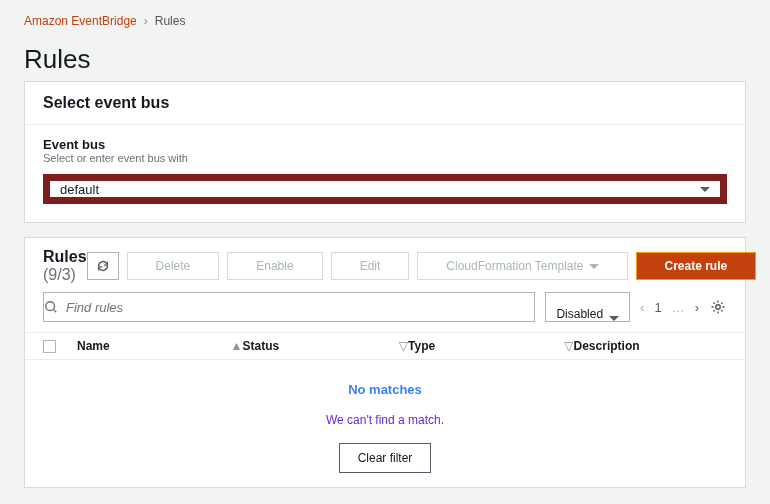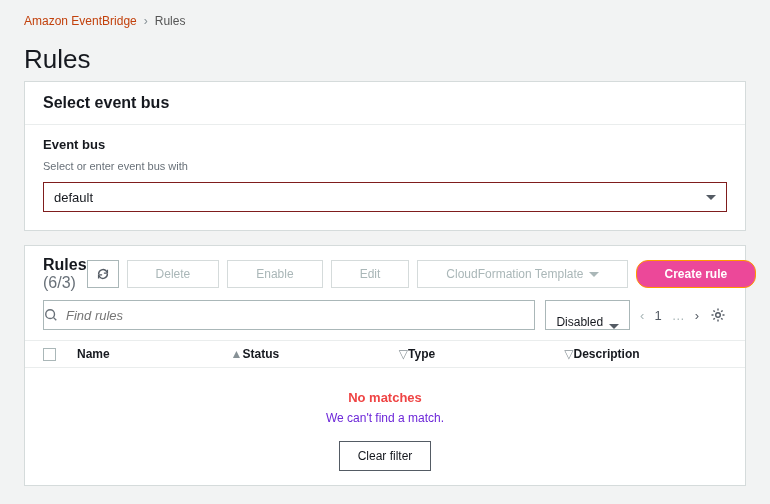--- a/index.html
+++ b/index.html
@@ -20,42 +20,42 @@
 
   
   h1 { font-size:26px; font-weight:400; margin:0 0 6px; }
   .sub { font-size:12px; color:#545b64; line-height:1.45; margin:0 0 16px; }
 
   
   .panel { background:#fff; border:1px solid #d5dbdb; margin-bottom:14px; }
   .panel-head { padding:12px 18px; font-size:16px; font-weight:700; border-bottom:1px solid #eaeded; }
   .panel-body { padding:12px 18px 18px; }
 
-  .field-label { font-size:13px; font-weight:700; margin-bottom:8px; }
+  .field-label { font-size:13px; font-weight:700; margin-bottom:0; }
   .field-hint { font-size:11px; color:#687078; margin-bottom:10px; }
   .select {
-    width:100%; height:30px; border:1px solid #7f1d1d;
+    width:100%; height:30px; border:7px solid #7f1d1d;
     display:flex; align-items:center; justify-content:space-between;
     padding:0 10px; background:#fff; font-size:13px;
   }
   .caret-down { width:0;height:0;border-left:5px solid transparent;border-right:5px solid transparent;border-top:5px solid #545b64; }
 
   
   .rules-head { display:flex; align-items:center; justify-content:space-between; padding:10px 18px 8px; }
   .rules-title { font-size:16px; font-weight:700; }
   .rules-count { color:#687078; font-weight:400; }
   .btn-row { display:flex; align-items:center; gap:8px; }
   .btn {
     height:28px; padding:0 28px; border:1px solid #aab7b8; background:#fff;
     font-size:12px; color:#545b64; display:inline-flex; align-items:center; gap:5px;
     cursor:pointer; white-space:nowrap;
   }
   .btn.disabled { color:#aab7b8; border-color:#d5dbdb; }
   .btn.icon-only { width:32px; padding:0; justify-content:center; }
-  .btn.primary { background:#ec4899; border-color:#ff9900; color:#fff; font-weight:700;border-radius:12px; }
+  .btn.primary { background:#c2410c; border-color:#ff9900; color:#fff; font-weight:700; }
 
   
   .toolbar { display:flex; align-items:center; gap:10px; padding:0 18px 10px; }
   .search {
     flex:1; height:30px; border:1px solid #aab7b8; display:flex; align-items:center;
     padding:0 0; gap:6px; color:#687078;
   }
   .search input {
     border:none; outline:none; flex:1; font-size:13px; font-style:italic; color:#687078;
     background:transparent;
@@ -70,21 +70,21 @@
   .thead {
     display:grid;
     grid-template-columns:34px 1fr 26px 1fr 26px 1fr 26px 1.1fr;
     align-items:center; padding:6px 18px; border-top:1px solid #eaeded; border-bottom:1px solid #eaeded;
     font-size:12px; font-weight:700; color:#16191f;
   }
   .thead .sort { color:#879196; text-align:right; font-weight:400; }
   .checkbox { width:13px; height:13px; border:1px solid #aab7b8; background:#fff; }
 
   .empty { text-align:center; padding:22px 0 14px; }
-  .empty .t1 { font-weight:700; font-size:13px; color:#ef4444; margin-bottom:6px; }
+  .empty .t1 { font-weight:700; font-size:13px; color:#3b82f6; margin-bottom:16px; }
   .empty .t2 { font-size:12px; color:#6d28d9; margin-bottom:16px; }
   .btn.clear { height:30px; padding:0 18px; color:#16191f; border-color:#545b64; }
 
   svg { display:block; }
 </style>
 </head>
 <body>
 
 <div class="page">
 
@@ -106,21 +106,21 @@
         <span class="caret-down"></span>
       </div>
     </div>
   </div>
 
   <div class="panel">
 
     <div class="rules-head">
       <div class="rules-title">
         <span>Rules</span>
-        <span class="rules-count">(6/3)</span>
+        <span class="rules-count">(9/3)</span>
       </div>
       <div class="btn-row">
         <div class="btn icon-only">
           <svg width="14" height="14" viewBox="0 0 16 16" fill="none" stroke="#545b64" stroke-width="1.6">
               <path d="M13 3v4h-4"></path>
               <path d="M3 8a5 5 0 0 1 9-3l1 1"></path>
               <path d="M3 13V9h4"></path>
               <path d="M13 8a5 5 0 0 1-9 3l-1-1"></path>
             </svg>
         </div>

